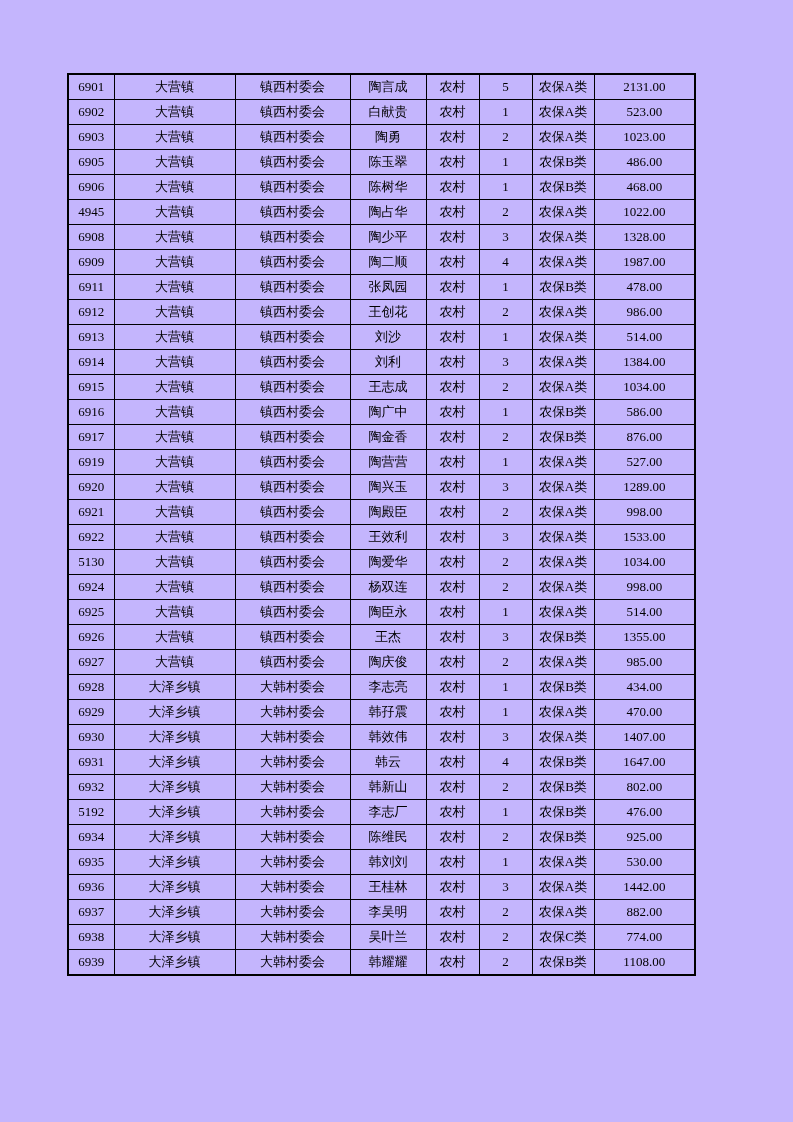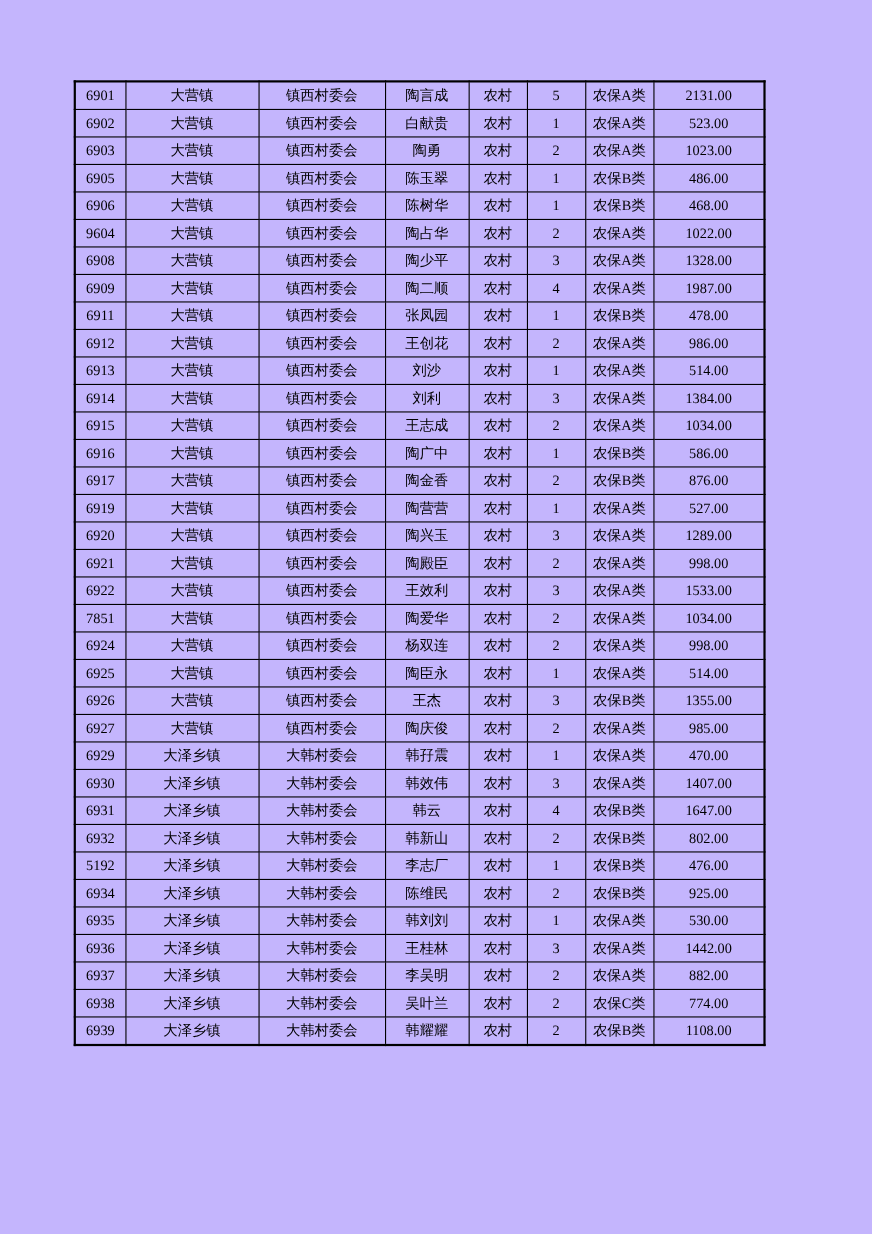--- a/index.html
+++ b/index.html
@@ -96,21 +96,21 @@
           <td>6906</td>
           <td>大营镇</td>
           <td>镇西村委会</td>
           <td>陈树华</td>
           <td>农村</td>
           <td>1</td>
           <td>农保B类</td>
           <td>468.00</td>
         </tr>
         <tr>
-          <td>9604</td>
+          <td>4945</td>
           <td>大营镇</td>
           <td>镇西村委会</td>
           <td>陶占华</td>
           <td>农村</td>
           <td>2</td>
           <td>农保A类</td>
           <td>1022.00</td>
         </tr>
         <tr>
           <td>6908</td>
@@ -236,21 +236,21 @@
           <td>6922</td>
           <td>大营镇</td>
           <td>镇西村委会</td>
           <td>王效利</td>
           <td>农村</td>
           <td>3</td>
           <td>农保A类</td>
           <td>1533.00</td>
         </tr>
         <tr>
-          <td>7851</td>
+          <td>5130</td>
           <td>大营镇</td>
           <td>镇西村委会</td>
           <td>陶爱华</td>
           <td>农村</td>
           <td>2</td>
           <td>农保A类</td>
           <td>1034.00</td>
         </tr>
         <tr>
           <td>6924</td>
@@ -284,20 +284,30 @@
         </tr>
         <tr>
           <td>6927</td>
           <td>大营镇</td>
           <td>镇西村委会</td>
           <td>陶庆俊</td>
           <td>农村</td>
           <td>2</td>
           <td>农保A类</td>
           <td>985.00</td>
+        </tr>
+        <tr>
+          <td>6928</td>
+          <td>大泽乡镇</td>
+          <td>大韩村委会</td>
+          <td>李志亮</td>
+          <td>农村</td>
+          <td>1</td>
+          <td>农保B类</td>
+          <td>434.00</td>
         </tr>
         <tr>
           <td>6929</td>
           <td>大泽乡镇</td>
           <td>大韩村委会</td>
           <td>韩孖震</td>
           <td>农村</td>
           <td>1</td>
           <td>农保A类</td>
           <td>470.00</td>

